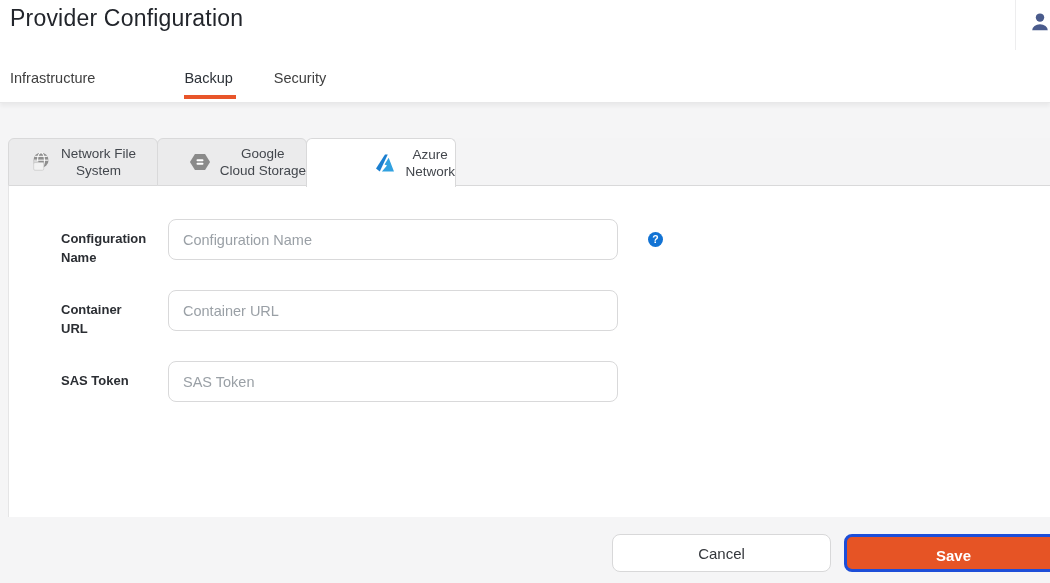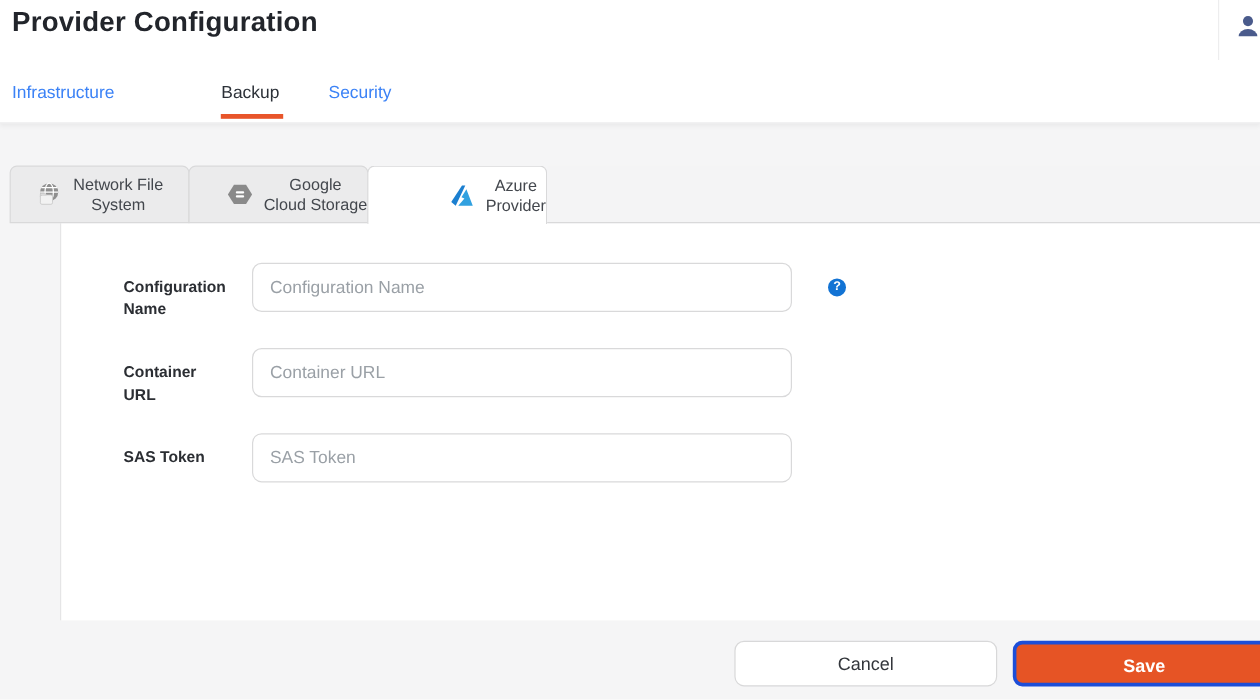--- a/index.html
+++ b/index.html
@@ -15,30 +15,30 @@
   
   .header {
     position:absolute; top:0; left:0; right:0; height:103px;
     background:#ffffff;
     border-bottom:1px solid #e8e8e9;
     box-shadow:0 3px 4px rgba(0,0,0,0.05);
     z-index:5;
   }
   .page-title {
     position:absolute; top:5px; left:10px;
-    font-size:23px; font-weight:700; letter-spacing:0.2px; color:#22252b;
+    font-size:23px; font-weight:400; letter-spacing:0.2px; color:#22252b;
   }
   .header-divider {
     position:absolute; top:0; left:1015px; width:1px; height:50px; background:#ededee;
   }
   .user-icon { position:absolute; top:11px; left:1029px; width:22px; height:22px; }
 
   .nav { position:absolute; left:10px; bottom:0; display:flex; }
   .nav-item {
-    position:relative; font-size:14.5px; color:#3b82f6;
+    position:relative; font-size:14.5px; color:#404040;
     margin-right:41px; padding-bottom:16px; cursor:pointer; white-space:nowrap;
   }
   .nav-item.active { color:#2c3138;margin-left:48px; }
   .nav-item.active::after {
     content:""; position:absolute; left:0; right:-3px; bottom:3px; height:4px;
     background:#E8552A;
   }
 
   
   .tabstrip {
@@ -69,21 +69,20 @@
   .ptab-label span { display:block; white-space:nowrap; }
   .ptab-icon { width:22px; height:22px; flex:0 0 22px; }
 
   
   .panel {
     position:absolute; top:186px; left:8px; right:0; height:331px;
     background:#ffffff;
     border-left:1px solid #e5e5e6;
     padding:33px 0 0 52px;
     z-index:1;
-    margin-left:42px;
   }
   .form-row { display:flex; align-items:flex-start; margin-bottom:23px; }
   .flabel {
     width:86px; margin-right:21px; padding-top:10px;
     font-size:13px; font-weight:700; line-height:19px; color:#2b2e33;
   }
   .tinput {
     width:450px; height:41px;
     border:1px solid #d9d9da; border-radius:8px;
     padding:0 14px; font-size:14.5px; color:#2b2e33;
@@ -169,21 +168,21 @@
 
   <div class="ptab active">
     <span class="ptab-icon">
       <svg viewBox="0 0 24 24" width="22" height="22">
         <polygon points="12,2.8 15,2.8 6.3,21.2 2.2,17.9" fill="#1B7FD0"></polygon>
         <polygon points="16,6.2 21.8,21.2 8.6,21.2 14.2,14.6 11.5,13.6" fill="#31A1E0"></polygon>
       </svg>
     </span>
     <span class="ptab-label">
       <span>Azure</span>
-      <span>Provider</span>
+      <span>Network</span>
     </span>
   </div>
 
   <div class="tabfill"></div>
 </div>
 
 <div class="panel">
 
   <div class="form-row">
     <div class="flabel">Configuration Name</div>

